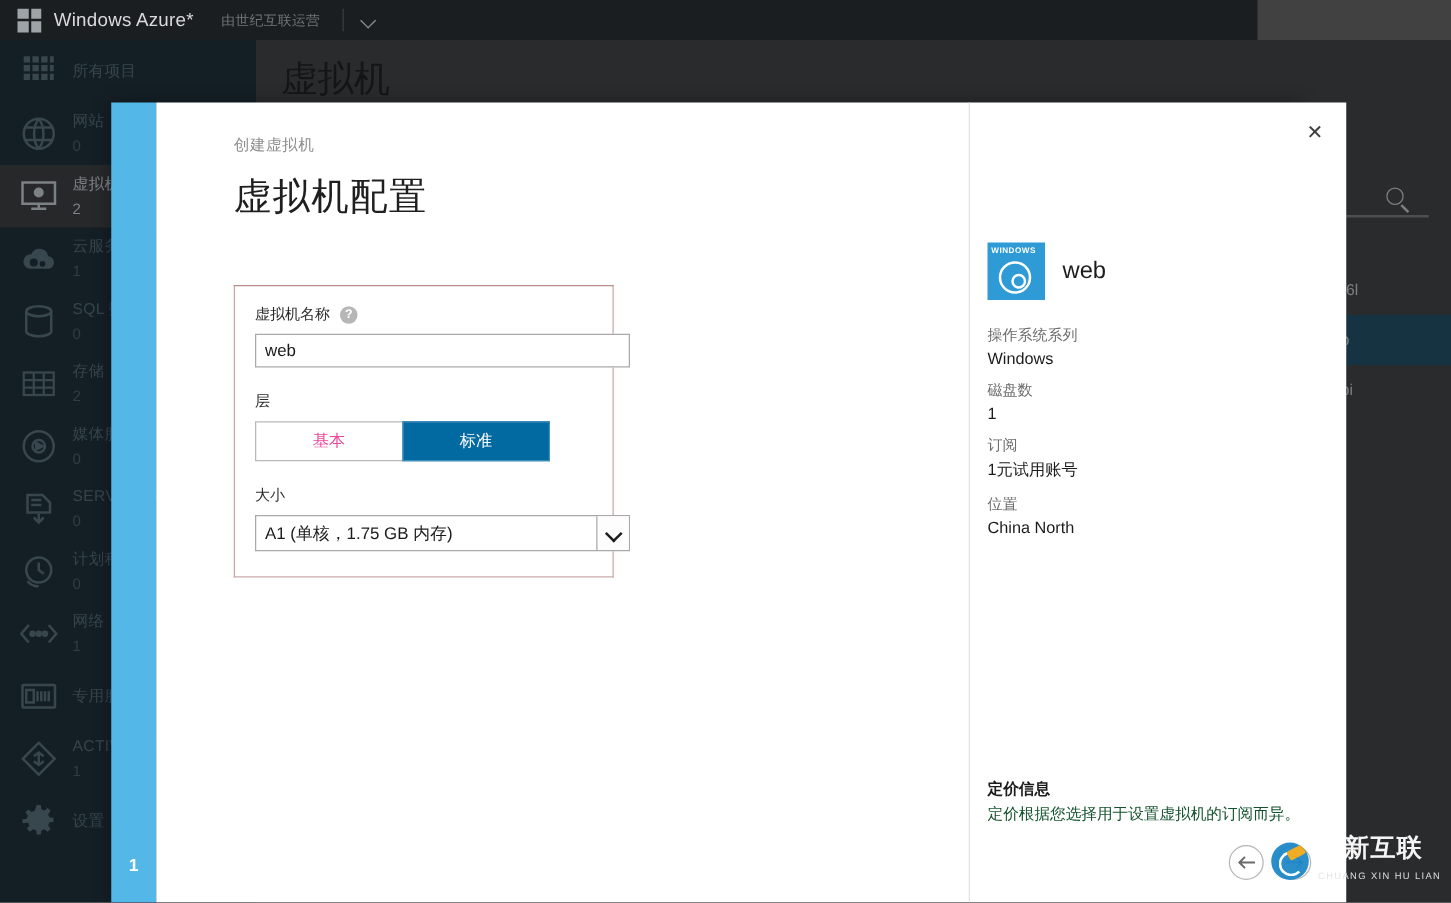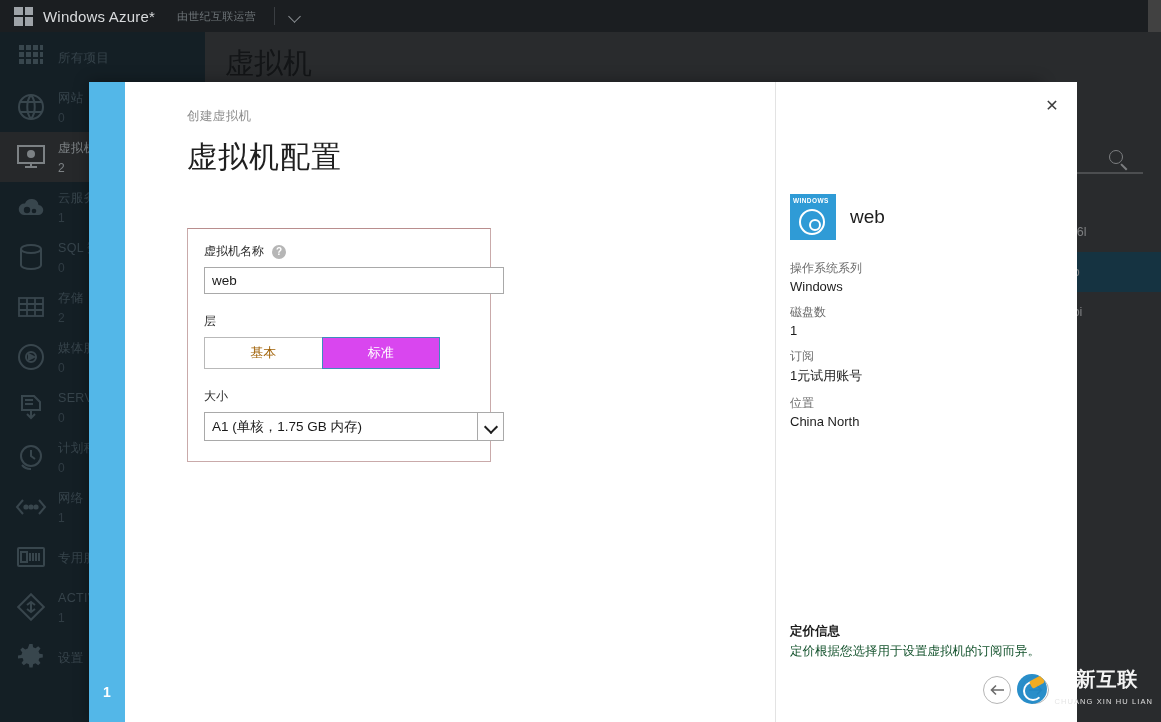--- a/index.html
+++ b/index.html
@@ -7,21 +7,21 @@
     width: 1161px; height: 722px;
     overflow: hidden;
     font-family: "Liberation Sans", "DejaVu Sans", sans-serif;
     background: #414141;
   }
 
   #app { position: relative; width: 1161px; height: 722px; }
 
   
   .topbar {
-    position: absolute; left: 0; top: 0; width: 1148px; height: 32px;
+    position: absolute; left: 0; top: 0; width: 1006px; height: 32px;
     background: #1b1e21;
     display: flex; align-items: center;
     z-index: 5;
   }
   .topbar-left { display: flex; align-items: center; padding-left: 14px; }
   .win-logo {
     width: 19px; height: 19px; margin-right: 10px;
     display: grid; grid-template-columns: 1fr 1fr; grid-template-rows: 1fr 1fr;
     gap: 2px;
   }
@@ -190,26 +190,26 @@
     width: 300px; height: 27px;
     border: 1px solid #a9a9a9; background: #fff;
     font-size: 13.5px; color: #1a1a1a;
     padding: 0 7px; outline: none;
     font-family: "Liberation Sans", "DejaVu Sans", sans-serif;
   }
   .fld-gap { height: 19px; }
   .seg-group { display: flex; width: 236px; }
   .seg {
     flex: 1; height: 32px; line-height: 30px; text-align: center;
-    font-size: 13px; border: 1px solid #b9b9b9; background: #fff; color: #a16207;
+    font-size: 13px; border: 1px solid #b9b9b9; background: #fff; color: #ec4899;
     cursor: pointer;
   }
   .seg + .seg { margin-left: -1px; }
   .seg.on {
-    background: #d946ef; color: #ffffff; border-color: #3e8cbc;
+    background: #0369a1; color: #ffffff; border-color: #3e8cbc;
   }
   .sel-wrap {
     width: 300px; height: 29px; position: relative;
     border: 1px solid #a9a9a9; background: #fff;
     display: flex; align-items: center;
   }
   .sel-value { font-size: 13.5px; color: #1a1a1a; padding-left: 7px; }
   .sel-arrow {
     position: absolute; right: 0; top: 0; bottom: 0; width: 26px;
     border-left: 1px solid #a9a9a9; background: #fdfdfd;

